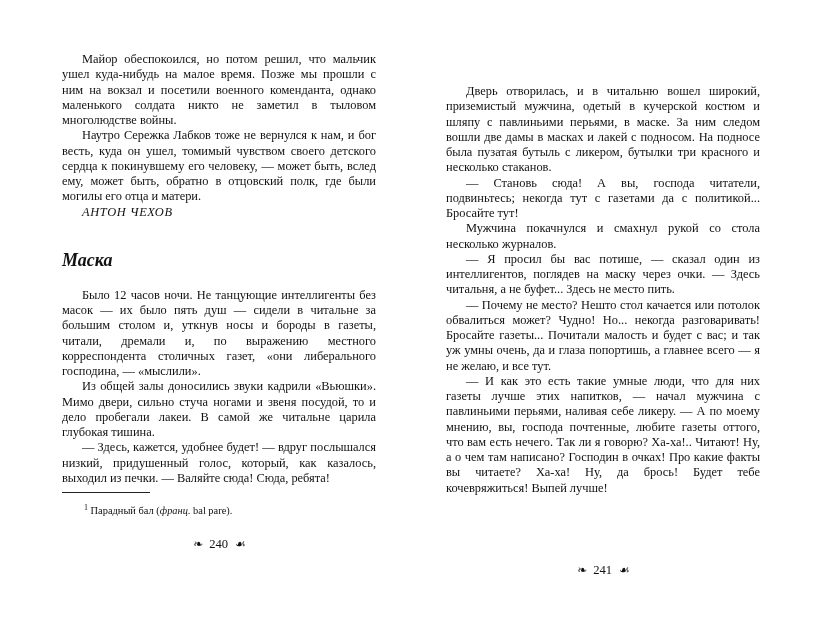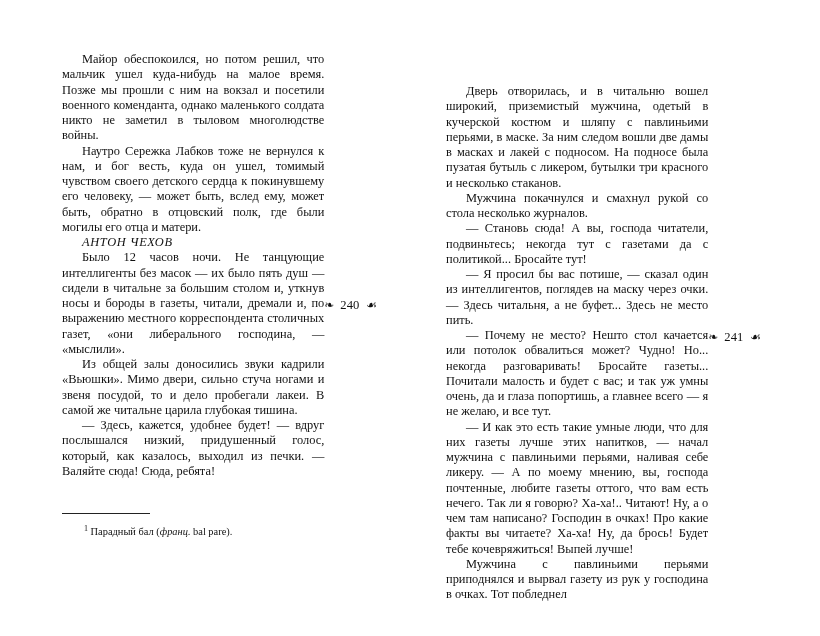--- a/index.html
+++ b/index.html
@@ -21,21 +21,21 @@
     box-sizing: border-box;
     display: flex;
   }
   .page {
     position: relative;
     box-sizing: border-box;
     width: 410px;
     height: 580px;
     padding: 52px 46px 34px 46px;
     display: flex;
-    flex-direction: row;
+    flex-direction: column;
   }
   .page-left { padding-left: 62px; padding-right: 34px; }
   .page-right { padding-left: 36px; padding-right: 60px; margin-top: 32px; }
 
   .body-col {
     flex: 1 1 auto;
     display: flex;
     flex-direction: column;
   }
 
@@ -122,20 +122,21 @@
 <div class="spread">
 
   <div class="page page-left">
     <div class="body-col">
 
       <p class="para">Майор обеспокоился, но потом решил, что мальчик ушел куда-нибудь на малое время. Позже мы прошли с ним на вокзал и посетили военного коменданта, однако маленького солдата никто не заметил в тыловом многолюдстве войны.</p>
       <p class="para">Наутро Сережка Лабков тоже не вернулся к нам, и бог весть, куда он ушел, томимый чувством своего детского сердца к покинувшему его человеку, — может быть, вслед ему, может быть, обратно в отцовский полк, где были могилы его отца и матери.</p>
 
       <p class="para author">АНТОН ЧЕХОВ</p>
 
+      <p class="story-title">Маска</p>
 
       <p class="para">Было 12 часов ночи. Не танцующие интеллигенты без масок — их было пять душ — сидели в читальне за большим столом и, уткнув носы и бороды в газеты, читали, дремали и, по выражению местного корреспондента столичных газет, «они либерального господина, — «мыслили».</p>
       <p class="para">Из общей залы доносились звуки кадрили «Вьюшки». Мимо двери, сильно стуча ногами и звеня посудой, то и дело пробегали лакеи. В самой же читальне царила глубокая тишина.</p>
       <p class="para">— Здесь, кажется, удобнее будет! — вдруг послышался низкий, придушенный голос, который, как казалось, выходил из печки. — Валяйте сюда! Сюда, ребята!</p>
 
       <div class="footnote-wrap">
         <div class="footnote-rule"></div>
         <p class="footnote"><sup>1</sup> <span>Парадный бал (</span><span class="it">франц.</span><span> bal pare).</span></p>
       </div>
     </div>
@@ -143,26 +144,25 @@
     <div class="folio left-folio">
       <span class="folio-orn">❧</span>
       <span class="folio-num">240</span>
       <span class="folio-orn">☙</span>
     </div>
   </div>
 
   <div class="page page-right">
     <div class="body-col">
       <p class="para">Дверь отворилась, и в читальню вошел широкий, приземистый мужчина, одетый в кучерской костюм и шляпу с павлиньими перьями, в маске. За ним следом вошли две дамы в масках и лакей с подносом. На подносе была пузатая бутыль с ликером, бутылки три красного и несколько стаканов.</p>
+      <p class="para">— Становь сюда! А вы, господа читатели, подвиньтесь; некогда тут с газетами да с политикой... Бросайте тут!</p>
       <p class="para">Мужчина покачнулся и смахнул рукой со стола несколько журналов.</p>
-      <p class="para">— Становь сюда! А вы, господа читатели, подвиньтесь; некогда тут с газетами да с политикой... Бросайте тут!</p>
       <p class="para">— Я просил бы вас потише, — сказал один из интеллигентов, поглядев на маску через очки. — Здесь читальня, а не буфет... Здесь не место пить.</p>
       <p class="para">— Почему не место? Нешто стол качается или потолок обвалиться может? Чудно! Но... некогда разговаривать! Бросайте газеты... Почитали малость и будет с вас; и так уж умны очень, да и глаза попортишь, а главнее всего — я не желаю, и все тут.</p>
       <p class="para">— И как это есть такие умные люди, что для них газеты лучше этих напитков, — начал мужчина с павлиньими перьями, наливая себе ликеру. — А по моему мнению, вы, господа почтенные, любите газеты оттого, что вам есть нечего. Так ли я говорю? Ха-ха!.. Читают! Ну, а о чем там написано? Господин в очках! Про какие факты вы читаете? Ха-ха! Ну, да брось! Будет тебе кочевряжиться! Выпей лучше!</p>
-      <p class="para">Мужчина с павлиньими перьями приподнялся и вырвал газету из рук у господина в очках. Тот побледнел</p>
     </div>
 
     <div class="folio right-folio">
       <span class="folio-orn">❧</span>
       <span class="folio-num">241</span>
       <span class="folio-orn">☙</span>
     </div>
   </div>
 
 </div>

